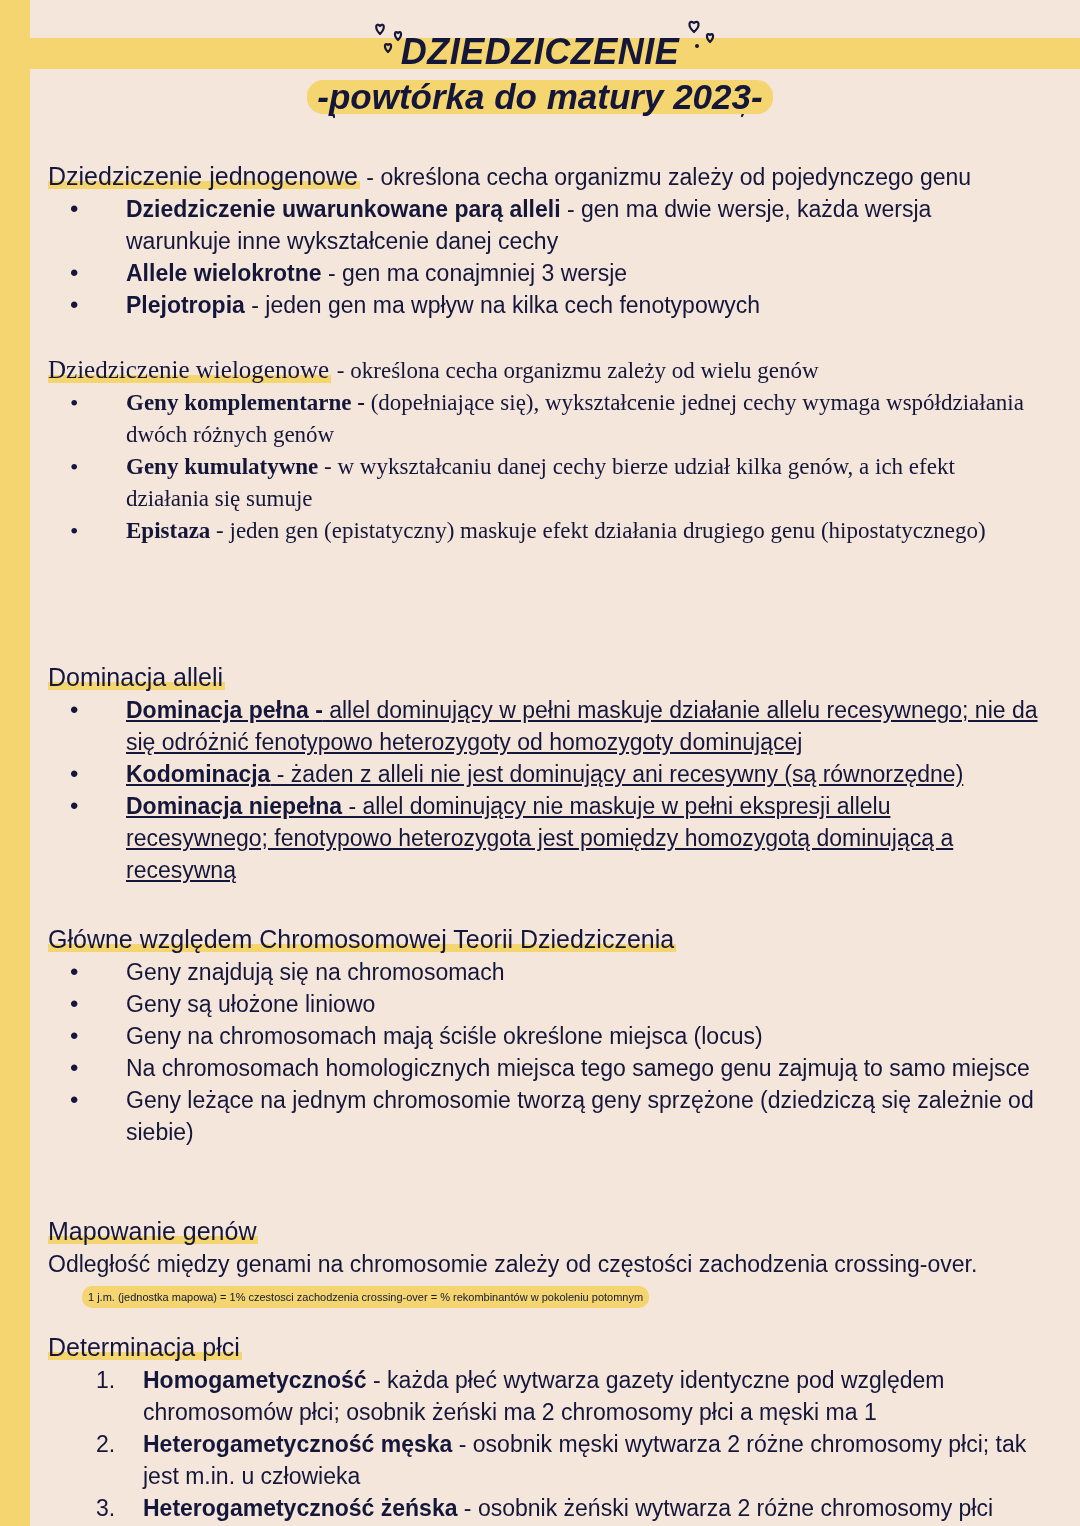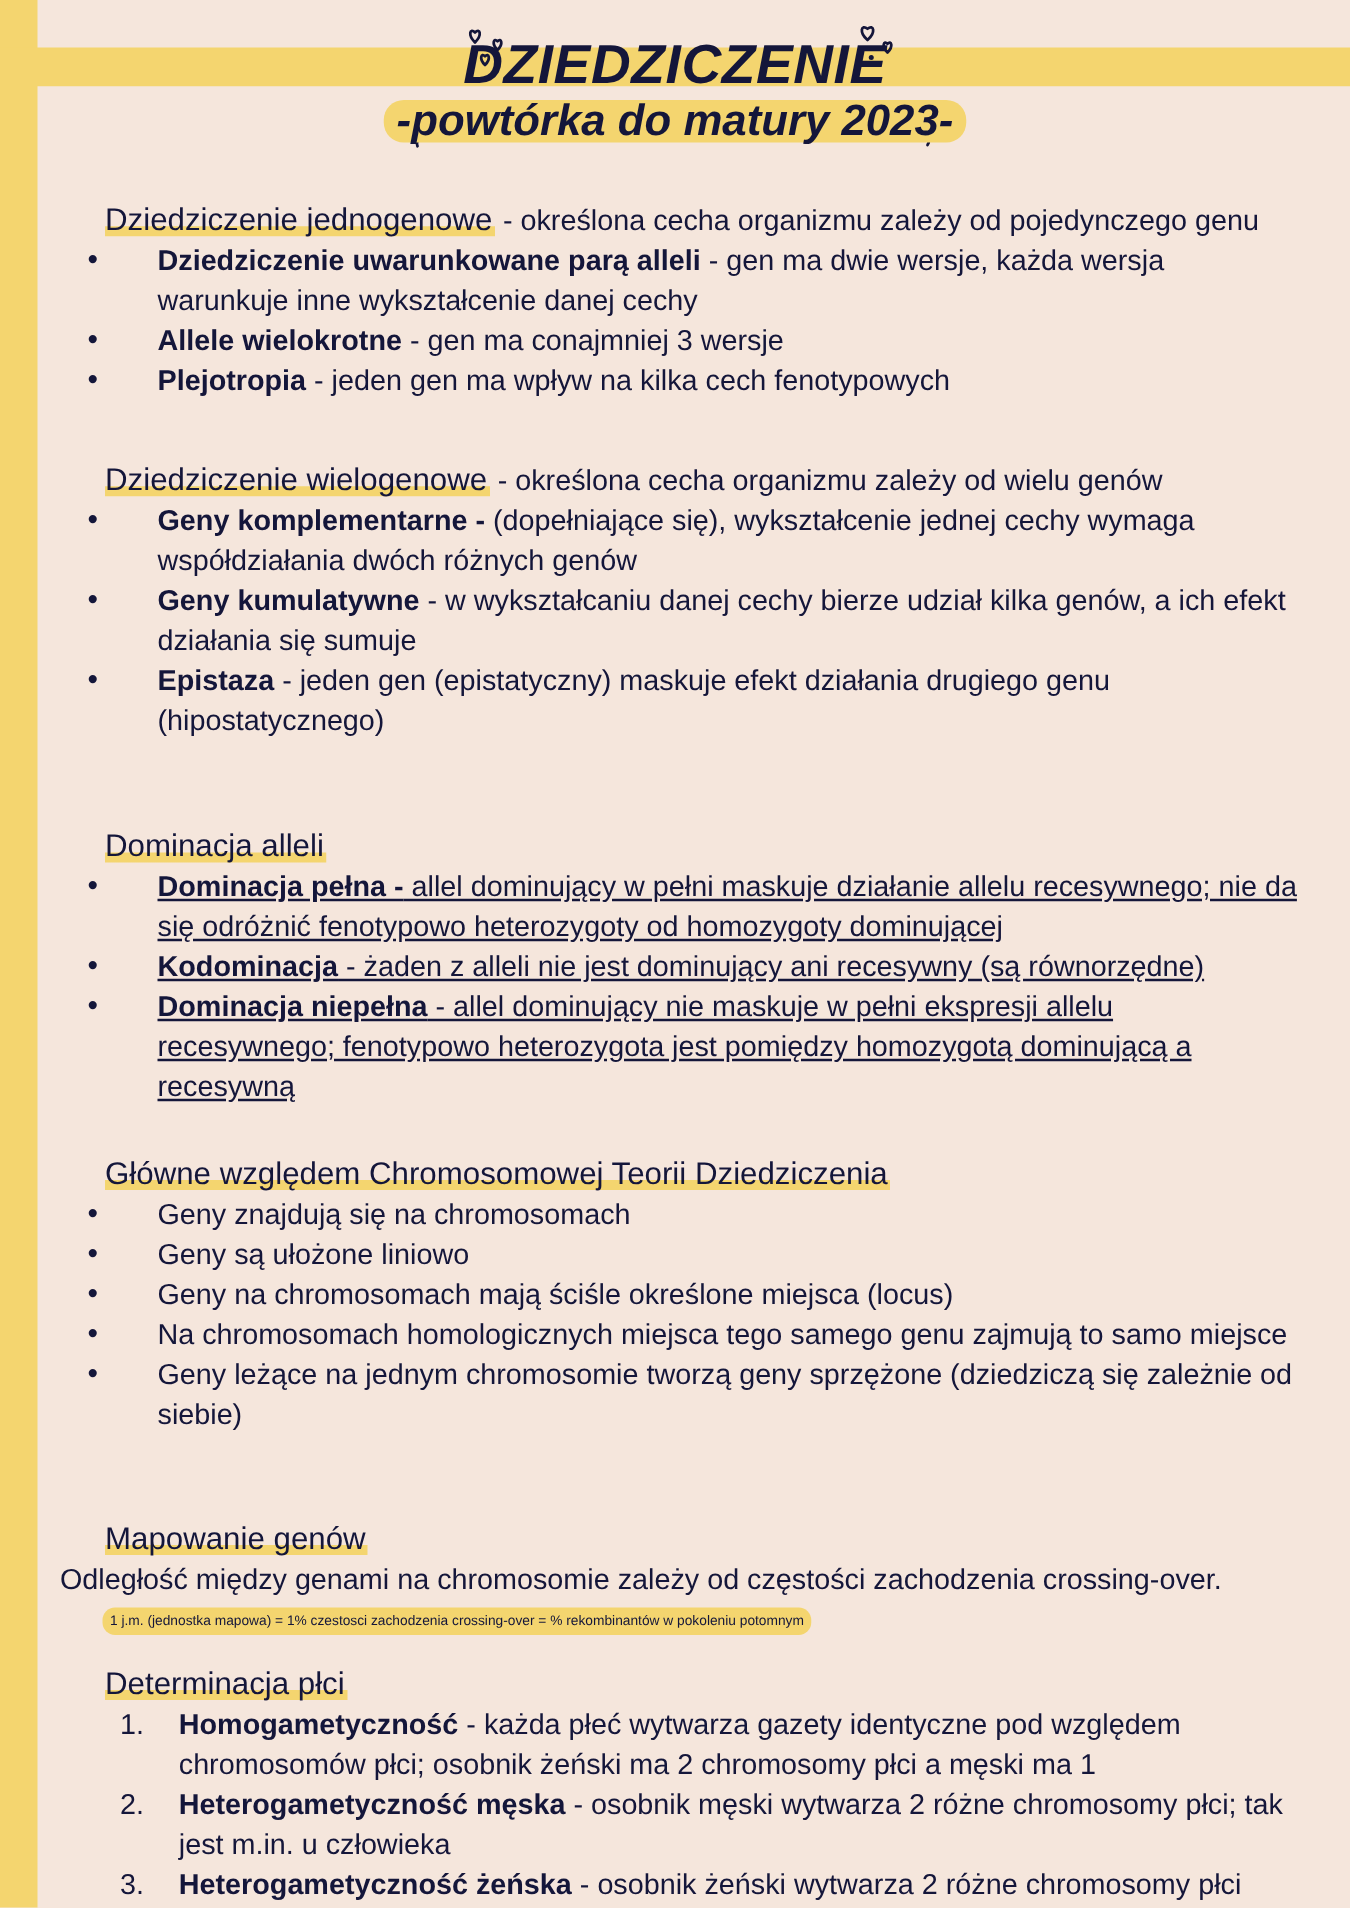--- a/index.html
+++ b/index.html
@@ -13,21 +13,21 @@
   .left-strip {
     position: absolute; left: 0; top: 0; width: 30px; height: 1526px;
     background: #f4d56f;
   }
   .title-band {
     position: absolute; left: 0; top: 38px; width: 1080px; height: 31px;
     background: #f4d56f;
   }
   .title {
     position: absolute; left: 0; top: 30px; width: 1080px; text-align: center;
-    font-size: 44px; font-weight: bold; font-style: italic; letter-spacing: 0.5px;
+    font-size: 36px; font-weight: bold; font-style: italic; letter-spacing: 0.5px;
     line-height: 44px;
   }
   .title span { display: inline-block; }
   .hearts { position: absolute; }
   .subtitle-wrap {
     position: absolute; top: 80px; left: 0; width: 1080px; text-align: center;
   }
   .subtitle {
     display: inline-block; background: #f4d56f; border-radius: 16px;
     padding: 0 10px; font-size: 35px; font-style: italic; font-weight: bold;
@@ -39,21 +39,20 @@
     font-size: 23px; line-height: 32px;
   }
   .section { position: absolute; left: 0; width: 990px; }
   .heading {
     display: inline-block; font-size: 25px; line-height: 32px;
     background-image: linear-gradient(#f4d56f, #f4d56f);
     background-repeat: no-repeat;
     background-size: 100% 8px;
     background-position: 0 88%;
     padding-right: 2px;
-    margin-left: 36px;
   }
   ul, ol { margin: 0; padding: 0; list-style: none; }
   li { position: relative; padding-left: 78px; }
   li.bullet::before {
     content: "\2022"; position: absolute; left: 22px; top: 0; font-size: 24px;
   }
   li .num { position: absolute; left: 48px; top: 0; }
   li.numbered { padding-left: 95px; }
   b { font-weight: bold; }
   .note {
@@ -107,21 +106,21 @@
 
   <div class="section" style="top:160px;">
     <div><span class="heading">Dziedziczenie jednogenowe</span><span> - </span><span>określona cecha organizmu zależy od pojedynczego genu</span></div>
     <ul>
       <li class="bullet"><b>Dziedziczenie uwarunkowane parą alleli</b><span> - gen ma dwie wersje, każda wersja warunkuje inne wykształcenie danej cechy</span></li>
       <li class="bullet"><b>Allele wielokrotne</b><span> - gen ma conajmniej 3 wersje</span></li>
       <li class="bullet"><b>Plejotropia</b><span> - jeden gen ma wpływ na kilka cech fenotypowych</span></li>
     </ul>
   </div>
 
-  <div class="section" style="top:368px;">
+  <div class="section" style="top:354px;font-family:Liberation Serif, serif;">
     <div><span class="heading">Dziedziczenie wielogenowe</span><span> - </span><span>określona cecha organizmu zależy od wielu genów</span></div>
     <ul>
       <li class="bullet"><b>Geny komplementarne -</b><span> (dopełniające się), wykształcenie jednej cechy wymaga współdziałania dwóch różnych genów</span></li>
       <li class="bullet"><b>Geny kumulatywne</b><span> - w wykształcaniu danej cechy bierze udział kilka genów, a ich efekt działania się sumuje</span></li>
       <li class="bullet"><b>Epistaza</b><span> - jeden gen (epistatyczny) maskuje efekt działania drugiego genu (hipostatycznego)</span></li>
     </ul>
   </div>
 
   <div class="section" style="top:661px;text-decoration:underline;">
     <div><span class="heading">Dominacja alleli</span></div>

